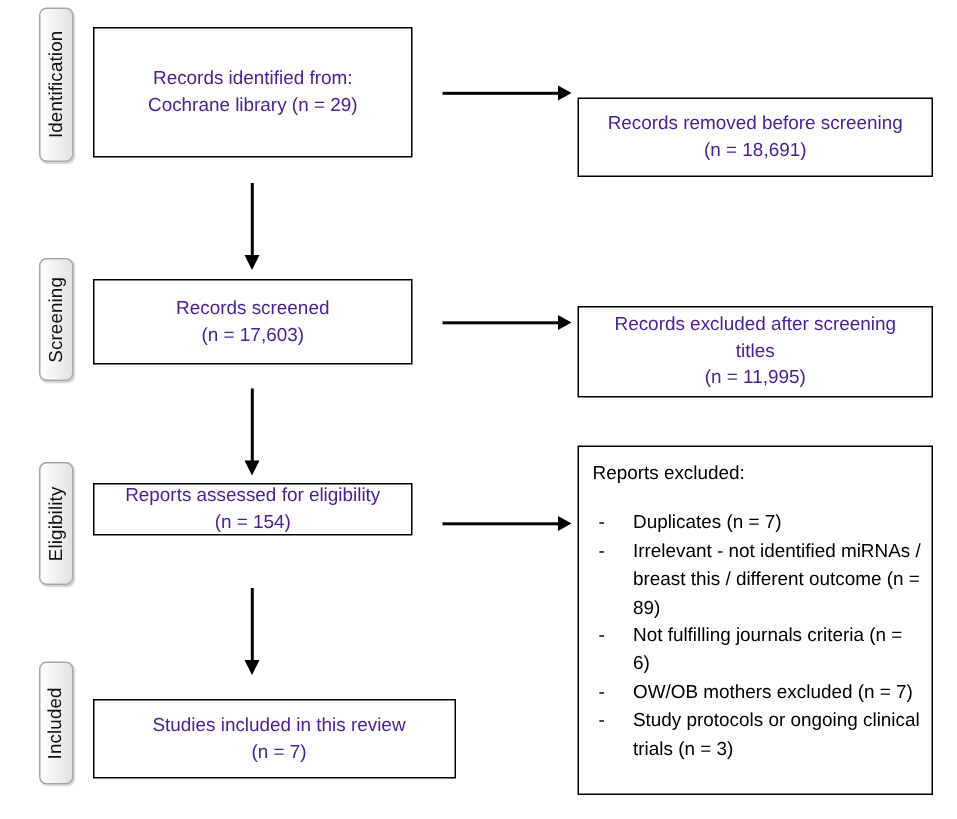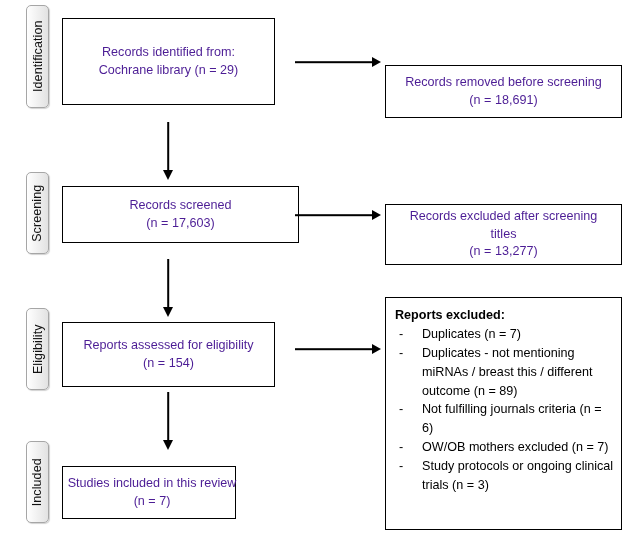--- a/index.html
+++ b/index.html
@@ -70,22 +70,21 @@
     border: 1.6px solid #000000;
     background: #ffffff;
     font-size: 12.6px;
     line-height: 1.5;
     color: #000000;
     padding: 8px 6px 6px 9px;
     text-align: left;
   }
   .list-box .list-title {
     display: block;
-    margin-bottom: 0;
-    font-weight: bold;
+    margin-bottom: 14px;
   }
   .list-box ul {
     margin: 0;
     padding: 0;
     list-style: none;
   }
   .list-box li {
     position: relative;
     padding-left: 27px;
     margin: 0 0 0 0;
@@ -173,61 +172,61 @@
   <div class="flow-box" style="left:385px; top:33px; width:237px; height:53px;margin-top:32px;">
     <span class="line">Records removed before screening</span>
     <span class="line">(n = 18,691)</span>
   </div>
 
   <div class="arrow-v" style="left:158px; top:122px; width:20px; height:58px;">
     <span class="shaft" style="height:49px;"></span>
     <span class="head"></span>
   </div>
 
-  <div class="flow-box" style="left:62px; top:186px; width:237px; height:57px;">
+  <div class="flow-box" style="left:62px; top:186px; width:213px; height:57px;">
     <span class="line">Records screened</span>
     <span class="line">(n = 17,603)</span>
   </div>
 
   <div class="arrow-h" style="left:295px; top:205px; width:86px; height:20px;">
     <span class="shaft" style="width:78px;"></span>
     <span class="head"></span>
   </div>
 
   <div class="flow-box" style="left:385px; top:204px; width:237px; height:61px;">
     <span class="line">Records excluded after screening</span>
     <span class="line">titles</span>
-    <span class="line">(n = 13,277)</span>
+    <span class="line">(n = 11,995)</span>
   </div>
 
   <div class="arrow-v" style="left:158px; top:259px; width:20px; height:58px;">
     <span class="shaft" style="height:49px;"></span>
     <span class="head"></span>
   </div>
 
-  <div class="flow-box" style="left:62px; top:322px; width:213px; height:65px;">
+  <div class="flow-box" style="left:62px; top:322px; width:213px; height:35px;">
     <span class="line">Reports assessed for eligibility</span>
     <span class="line">(n = 154)</span>
   </div>
 
   <div class="arrow-h" style="left:295px; top:339px; width:86px; height:20px;">
     <span class="shaft" style="width:78px;"></span>
     <span class="head"></span>
   </div>
 
   <div class="list-box" style="left:385px; top:297px; width:237px; height:233px;">
     <span class="list-title">Reports excluded:</span>
     <ul>
       <li>
         <span class="dash">-</span>
         <span class="line">Duplicates (n = 7)</span>
       </li>
       <li>
         <span class="dash">-</span>
-        <span class="line">Duplicates - not mentioning</span>
+        <span class="line">Irrelevant - not identified</span>
         <span class="line">miRNAs / breast this / different</span>
         <span class="line">outcome (n = 89)</span>
       </li>
       <li>
         <span class="dash">-</span>
         <span class="line">Not fulfilling journals criteria</span>
         <span class="line">(n = 6)</span>
       </li>
       <li>
         <span class="dash">-</span>
@@ -240,18 +239,18 @@
         <span class="line">clinical trials (n = 3)</span>
       </li>
     </ul>
   </div>
 
   <div class="arrow-v" style="left:158px; top:392px; width:20px; height:58px;">
     <span class="shaft" style="height:49px;"></span>
     <span class="head"></span>
   </div>
 
-  <div class="flow-box" style="left:62px; top:466px; width:174px; height:53px;padding-left:12px;">
+  <div class="flow-box" style="left:62px; top:466px; width:242px; height:53px;padding-left:12px;">
     <span class="line">Studies included in this review</span>
     <span class="line">(n = 7)</span>
   </div>
 
 </div>
 
 </body></html>

